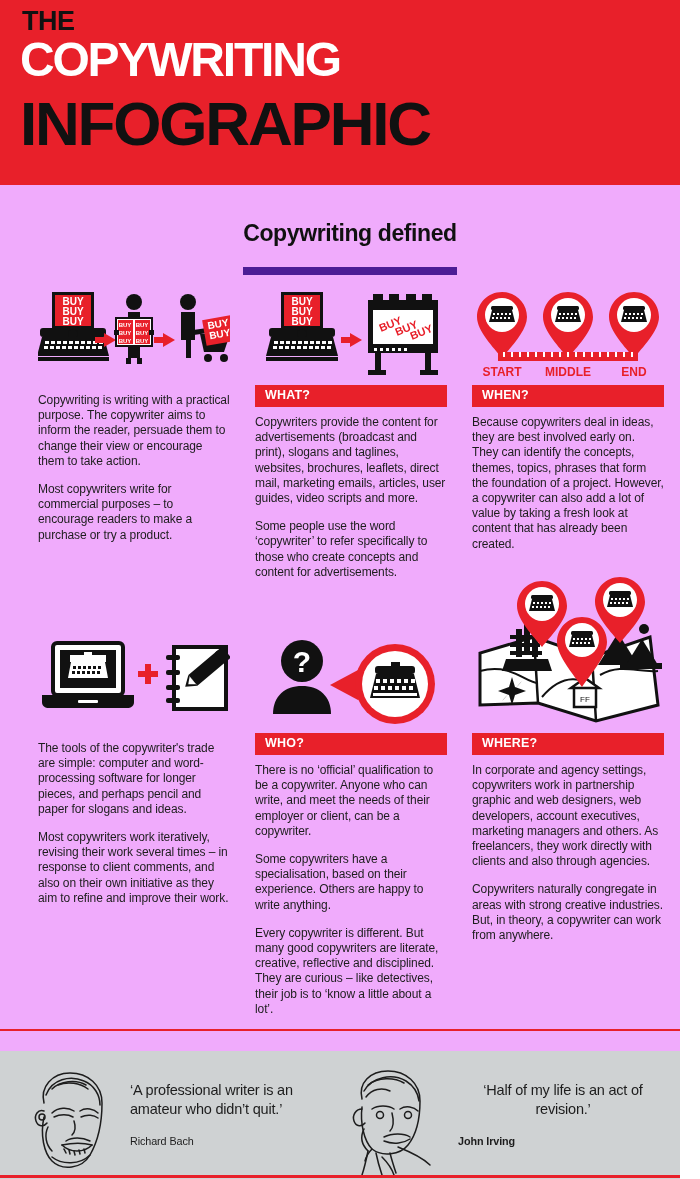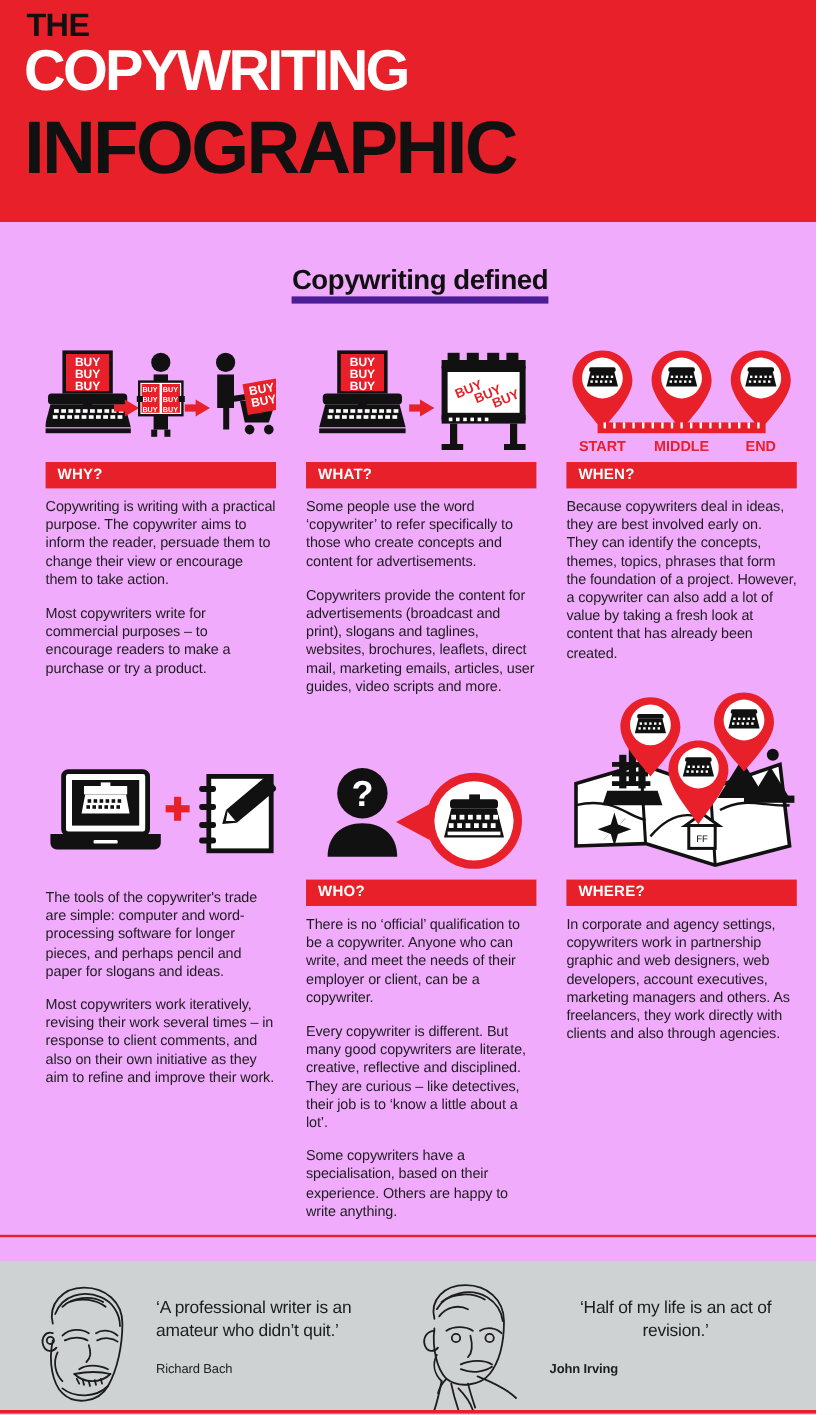--- a/index.html
+++ b/index.html
@@ -65,22 +65,22 @@
     left: 0; top: 220px;
     width: 700px;
     text-align: center;
   }
   .section-title {
     display: inline-block;
     font-size: 23px;
     font-weight: bold;
     letter-spacing: -0.4px;
     color: #111111;
-    padding-bottom: 0;
-    border-bottom: 6px solid #4c1d95;
+    padding-bottom: 20px;
+    border-bottom: 8px solid #4c1d95;
   }
 
   
   .card {
     position: absolute;
     width: 192px;
   }
   .card-art {
     position: relative;
     width: 192px;
@@ -245,21 +245,20 @@
           <circle cx="170" cy="68" r="4" fill="#111"></circle>
           <circle cx="186" cy="68" r="4" fill="#111"></circle>
           <g transform="rotate(-10 178 40)">
             <rect x="166" y="28" width="30" height="26" fill="#e8202a"></rect>
             <text x="181" y="38" font-family="Liberation Sans, sans-serif" font-size="10" font-weight="bold" fill="#fff" text-anchor="middle">BUY</text>
             <text x="181" y="48" font-family="Liberation Sans, sans-serif" font-size="10" font-weight="bold" fill="#fff" text-anchor="middle">BUY</text>
           </g>
         </g>
       </svg>
     </div>
-    <div class="card-head">WHY?</div>
     <div class="card-body">
       <p>Copywriting is writing with a practical purpose. The copywriter aims to inform the reader, persuade them to change their view or encourage them to take action.</p>
       <p>Most copywriters write for commercial purposes – to encourage readers to make a purchase or try a product.</p>
     </div>
   </div>
 
   <div class="card" style="left:255px; top:290px;">
     <div class="card-art">
       <svg width="192" height="92" viewBox="0 0 192 92" xmlns="http://www.w3.org/2000/svg">
 
@@ -328,22 +327,22 @@
           </g>
           <rect x="120" y="63" width="6" height="20" fill="#111"></rect>
           <rect x="170" y="63" width="6" height="20" fill="#111"></rect>
           <rect x="113" y="80" width="18" height="5" fill="#111"></rect>
           <rect x="165" y="80" width="18" height="5" fill="#111"></rect>
         </g>
       </svg>
     </div>
     <div class="card-head">WHAT?</div>
     <div class="card-body">
+      <p>Copywriters provide the content for advertisements (broadcast and print), slogans and taglines, websites, brochures, leaflets, direct mail, marketing emails, articles, user guides, video scripts and more.</p>
       <p>Some people use the word ‘copywriter’ to refer specifically to those who create concepts and content for advertisements.</p>
-      <p>Copywriters provide the content for advertisements (broadcast and print), slogans and taglines, websites, brochures, leaflets, direct mail, marketing emails, articles, user guides, video scripts and more.</p>
     </div>
   </div>
 
   <div class="card" style="left:472px; top:290px;">
     <div class="card-art">
       <svg width="192" height="92" viewBox="0 0 192 92" xmlns="http://www.w3.org/2000/svg">
 
         <g>
           <path d="M30 2 C44 2 55 13 55 27 C55 41 38 58 30 68 C22 58 5 41 5 27 C5 13 16 2 30 2 Z" fill="#e8202a"></path>
           <circle cx="30" cy="25" r="17" fill="#fff"></circle>
@@ -534,22 +533,22 @@
                 <rect x="154" y="48" width="4" height="4"></rect>
               <rect x="118" y="55" width="44" height="3"></rect>
             </g>
           </g>
         </g>
       </svg>
     </div>
     <div class="card-head">WHO?</div>
     <div class="card-body">
       <p>There is no ‘official’ qualification to be a copywriter. Anyone who can write, and meet the needs of their employer or client, can be a copywriter.</p>
+      <p>Some copywriters have a specialisation, based on their experience. Others are happy to write anything.</p>
       <p>Every copywriter is different. But many good copywriters are literate, creative, reflective and disciplined. They are curious – like detectives, their job is to ‘know a little about a lot’.</p>
-      <p>Some copywriters have a specialisation, based on their experience. Others are happy to write anything.</p>
     </div>
   </div>
 
   <div class="card" style="left:472px; top:575px;">
     <div class="card-art" style="height:155px;">
       <svg width="192" height="155" viewBox="0 0 192 155" xmlns="http://www.w3.org/2000/svg">
 
         <g>
           <path d="M8 130 L8 78 L62 62 L120 82 L178 62 L186 130 L124 146 L66 128 Z" fill="#fff" stroke="#111" stroke-width="3"></path>
           <path d="M62 62 L66 128" stroke="#111" stroke-width="2.5" fill="none"></path>
@@ -642,20 +641,21 @@
             <rect x="108" y="67" width="2" height="2"></rect>
               <rect x="112" y="67" width="2" height="2"></rect>
             <rect x="116" y="67" width="2" height="2"></rect>
           </g>
         </g>
       </svg>
     </div>
     <div class="card-head">WHERE?</div>
     <div class="card-body">
       <p>In corporate and agency settings, copywriters work in partnership graphic and web designers, web developers, account executives, marketing managers and others. As freelancers, they work directly with clients and also through agencies.</p>
+      <p>Copywriters naturally congregate in areas with strong creative industries. But, in theory, a copywriter can work from anywhere.</p>
     </div>
   </div>
 
   <div class="footer-rule-top"></div>
   <div class="footer">
 
     <div class="quote" style="left:22px; width:310px;">
       <div class="quote-portrait">
         <svg width="96" height="112" viewBox="0 0 96 112" xmlns="http://www.w3.org/2000/svg">
           <g fill="none" stroke="#1d1d1d" stroke-width="1.5" stroke-linecap="round">

